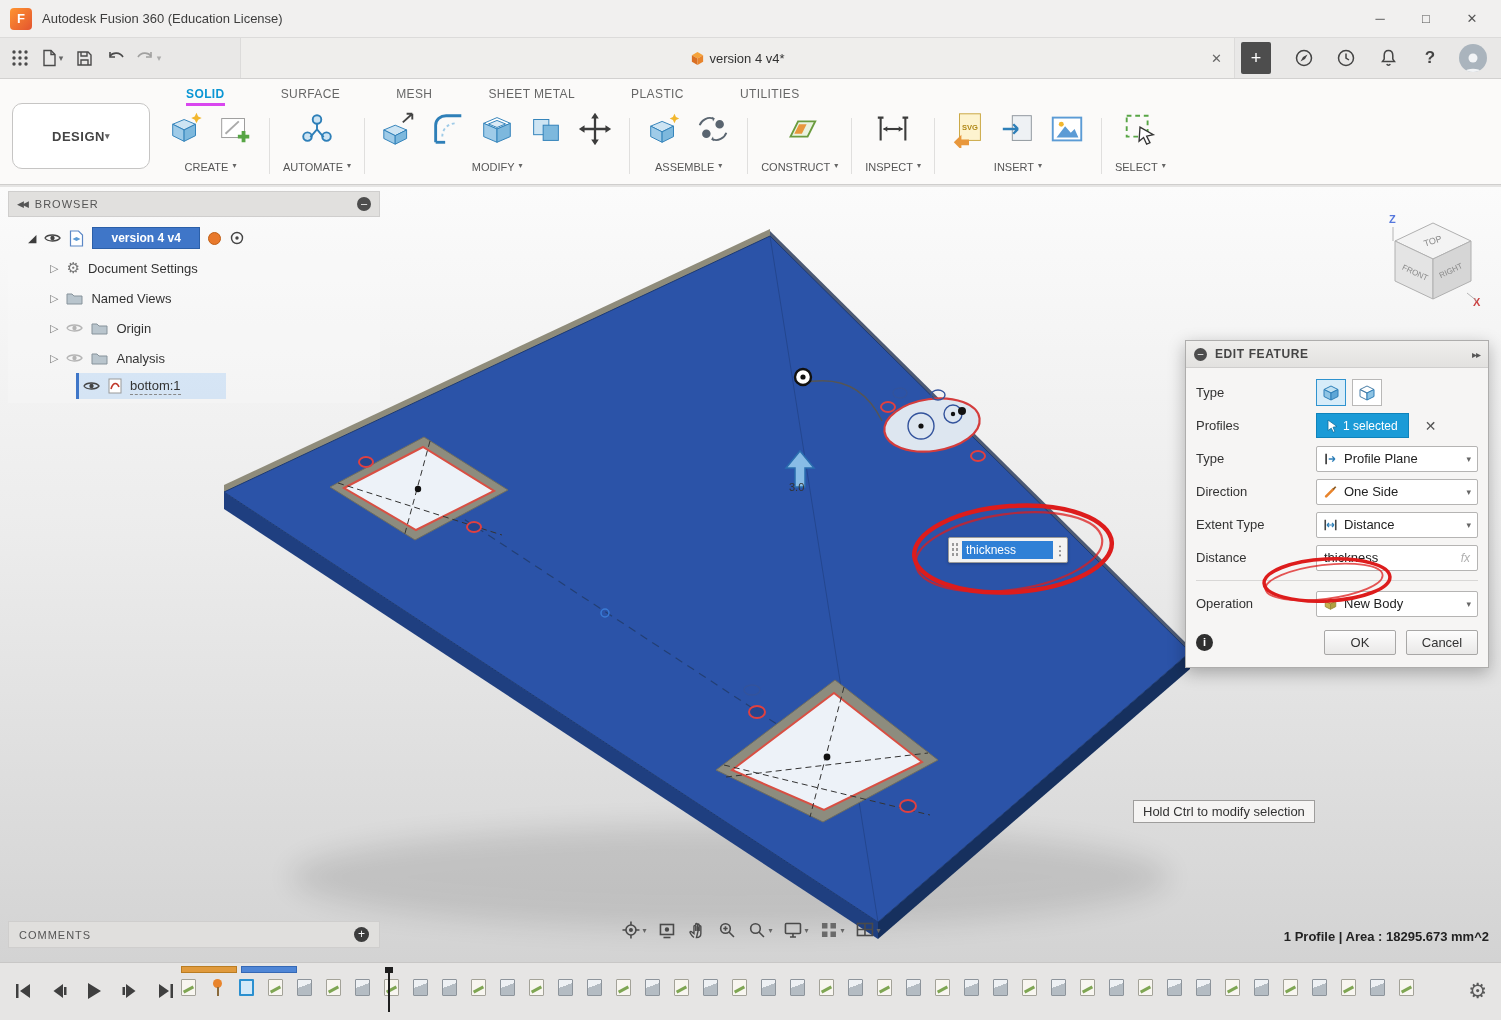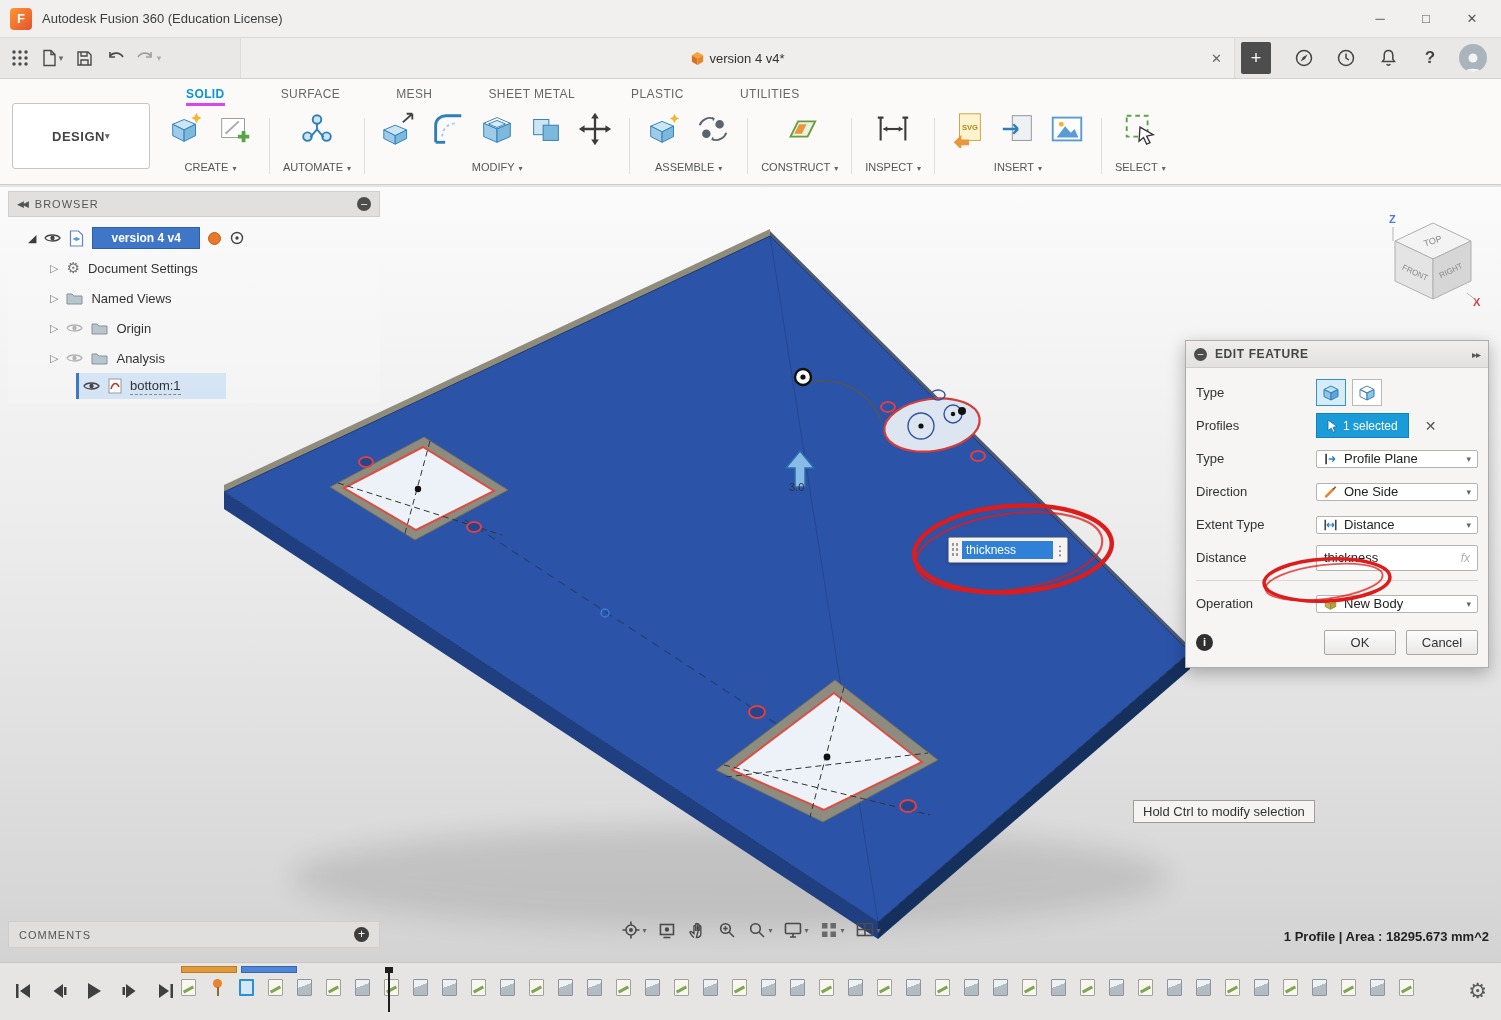--- a/index.html
+++ b/index.html
@@ -19,30 +19,30 @@
 .tb-caret{font-size:9px;color:#666}
 .doc-tabstrip{flex:1;background:#efeeec;border-left:1px solid #dcdbda;border-right:1px solid #dcdbda;display:flex;align-items:center;justify-content:center;gap:4px;position:relative;font-size:13px;color:#333}
 .doc-close{position:absolute;right:12px;color:#666;font-size:13px;cursor:default}
 .newtab-btn{width:30px;height:32px;margin:4px 6px;background:#4d4d4d;color:#fff;font-size:18px;display:flex;align-items:center;justify-content:center;border-radius:2px}
 .tb-right{display:flex;align-items:center;gap:16px;padding:0 14px}
 .tb-ricon{width:26px;height:26px;display:flex;align-items:center;justify-content:center;color:#444}
 .help-glyph{font-size:17px;font-weight:bold;color:#444}
 .avatar{width:28px;height:28px;border-radius:50%;background:#aab4bd;display:flex;align-items:end;justify-content:center;overflow:hidden}
 
 .ribbon{height:106px;background:#fbfaf9;border-bottom:1px solid #cfcecd;display:flex;padding-left:12px}
-.design-dd{width:138px;height:66px;margin-top:24px;background:#fff;border:1px solid #c6c5c4;border-radius:3px;display:flex;align-items:center;justify-content:center;font-size:13px;font-weight:bold;color:#444;letter-spacing:.5px}
+.design-dd{width:138px;height:66px;margin-top:24px;background:#fff;border:1px solid #c6c5c4;border-radius:10px;display:flex;align-items:center;justify-content:center;font-size:13px;font-weight:bold;color:#444;letter-spacing:.5px}
 .ribbon-col{flex:1;display:flex;flex-direction:column;min-width:0}
 .rtabs{display:flex;height:27px;align-items:flex-end;padding-left:36px}
 .rtab{font-size:12px;color:#666;letter-spacing:.4px;padding-bottom:5px;margin-right:56px;white-space:nowrap}
 .rtab.active{color:#0a96d4;font-weight:bold;border-bottom:3px solid #d946ef;padding-bottom:2px}
 .rgroups{flex:1;display:flex;align-items:stretch;padding:2px 8px 0 2px}
 .rgroup{display:flex;flex-direction:column;align-items:center;padding:0 13px}
 .ricons{display:flex;gap:7px;align-items:flex-start;height:52px}
 .ricon{width:42px;height:42px;display:flex;align-items:center;justify-content:center}
-.rlabel{font-size:11px;color:#555;display:flex;gap:4px;align-items:flex-end;margin-top:1px;white-space:nowrap}
+.rlabel{font-size:11px;color:#555;display:flex;gap:4px;align-items:flex-start;margin-top:1px;white-space:nowrap}
 .rlabel .tb-caret{font-size:8px}
 .vsep{width:1px;background:#e0dfde;margin:10px 0}
 
 .canvas{position:absolute;top:187px;left:0;width:1501px;height:775px;background:linear-gradient(180deg,#fbfbfb 0%,#ececec 45%,#d3d3d3 100%);overflow:hidden}
 .scene,.annot{position:absolute;top:0;left:0}
 .annot{z-index:60;pointer-events:none}
 
 .browser{position:absolute;top:4px;left:8px;width:372px;z-index:20}
 .browser-hd{height:26px;background:rgba(224,223,221,.96);border:1px solid #cfcecd;display:flex;align-items:center;padding:0 8px;gap:8px}
 .browser-hd .chev{color:#555;font-size:9px;letter-spacing:-2px}
@@ -70,21 +70,21 @@
 .dlg-title{font-size:12px;font-weight:bold;color:#454545;letter-spacing:.6px}
 .dlg-expand{margin-left:auto;color:#555;font-size:10px;letter-spacing:-1px}
 .dlg-body{padding:8px 10px 0}
 .drow{display:flex;align-items:center;min-height:33px}
 .dlabel{width:98px;color:#333}
 .dctrl{width:162px;margin-left:auto;display:flex;align-items:center;gap:6px}
 .type-btn{width:30px;height:27px;background:#fff;border:1px solid #b9b8b7;display:flex;align-items:center;justify-content:center}
 .type-btn.sel{background:#d7ecf9;border:1px solid #2f93cf}
 .sel-btn{height:25px;background:#1b9bd7;border:1px solid #0f83bb;color:#fff;font-size:12px;display:flex;align-items:center;gap:5px;padding:0 10px}
 .clear-x{color:#555;font-size:14px;margin-left:10px}
-.dselect{flex:1;height:18px;background:#fff;border:1px solid #b5b4b3;border-radius:2px;display:flex;align-items:center;gap:6px;padding:0 6px;color:#222}
+.dselect{flex:1;height:26px;background:#fff;border:1px solid #b5b4b3;border-radius:2px;display:flex;align-items:center;gap:6px;padding:0 6px;color:#222}
 .dselect .tb-caret{margin-left:auto}
 .dinput{flex:1;height:26px;background:#fff;border:1px solid #b5b4b3;border-radius:2px;display:flex;align-items:center;padding:0 7px;color:#222}
 .dinput .fx{margin-left:auto;color:#b0b0b0;font-style:italic;font-size:12px}
 .dsep{border:none;border-top:1px solid #d8d7d6;margin:6px 0}
 .dfooter{display:flex;align-items:center;padding:10px 10px 12px;gap:10px}
 .info-i{width:17px;height:17px;border-radius:50%;background:#2f2f2f;color:#fff;font-size:11px;font-weight:bold;text-align:center;line-height:17px}
 .dbtn{width:72px;height:25px;background:linear-gradient(#fdfdfd,#e9e8e7);border:1px solid #a8a7a6;border-radius:2px;font-size:13px;color:#333}
 .dbtn.ok{margin-left:auto}
 
 .tooltip{position:absolute;left:1133px;top:613px;z-index:31;background:#f5f4f3;border:1px solid #9e9d9c;padding:3px 9px;font-size:13px;color:#333;white-space:nowrap}

